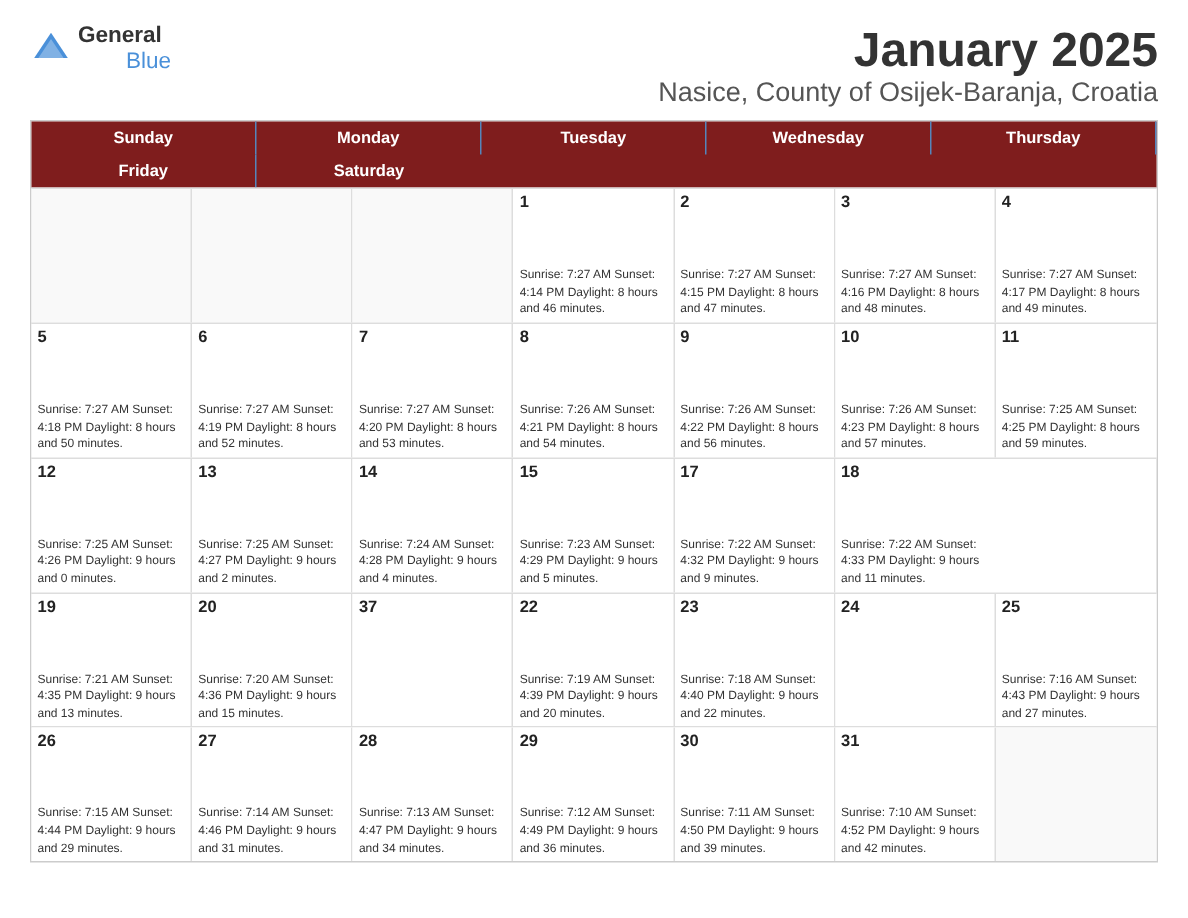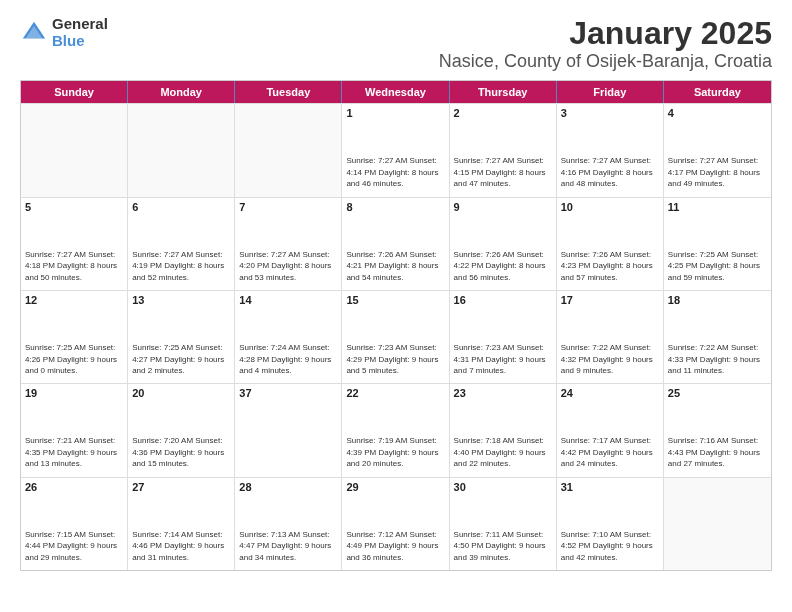--- a/index.html
+++ b/index.html
@@ -33,22 +33,23 @@
       flex-direction: column;
       line-height: 1.1;
     }
     .logo-general {
       font-size: 15px;
       font-weight: bold;
       color: #333;
     }
     .logo-blue {
       font-size: 15px;
-      font-weight: bold;
+      font-weight: normal;
       color: #4a90d9;
+      margin-left: 32px;
     }
     .logo-icon {
       width: 28px;
       height: 28px;
     }
     .title-block {
       text-align: right;
     }
     .main-title {
       font-size: 32px;
@@ -61,22 +62,22 @@
       color: #555;
     }
     .calendar {
       flex: 1;
       display: flex;
       flex-direction: column;
       border: 1px solid #ccc;
     }
     .cal-header-row {
       display: grid;
-      grid-template-columns: repeat(7, 1fr);
-      background: #be185d;
+      grid-template-columns: repeat(5, 1fr);
+      background: #7f1d1d;
     }
     .cal-header-cell {
       color: #fff;
       font-size: 11px;
       font-weight: bold;
       padding: 5px 4px;
       text-align: center;
       border-right: 1px solid #5585bb;
     }
     .cal-header-cell:last-child { border-right: none; }
@@ -239,26 +240,20 @@
 Sunset: 4:28 PM
 Daylight: 9 hours and 4 minutes.</div>
           </div>
           <div class="cal-cell">
             <div class="day-num">15</div>
             <div class="day-info">Sunrise: 7:23 AM
 Sunset: 4:29 PM
 Daylight: 9 hours and 5 minutes.</div>
           </div>
           <div class="cal-cell">
-            <div class="day-num">16</div>
-            <div class="day-info">Sunrise: 7:23 AM
-Sunset: 4:31 PM
-Daylight: 9 hours and 7 minutes.</div>
-          </div>
-          <div class="cal-cell">
             <div class="day-num">17</div>
             <div class="day-info">Sunrise: 7:22 AM
 Sunset: 4:32 PM
 Daylight: 9 hours and 9 minutes.</div>
           </div>
           <div class="cal-cell">
             <div class="day-num">18</div>
             <div class="day-info">Sunrise: 7:22 AM
 Sunset: 4:33 PM
 Daylight: 9 hours and 11 minutes.</div>
@@ -287,23 +282,20 @@
 Daylight: 9 hours and 20 minutes.</div>
           </div>
           <div class="cal-cell">
             <div class="day-num">23</div>
             <div class="day-info">Sunrise: 7:18 AM
 Sunset: 4:40 PM
 Daylight: 9 hours and 22 minutes.</div>
           </div>
           <div class="cal-cell">
             <div class="day-num">24</div>
-            <div class="day-info">Sunrise: 7:17 AM
-Sunset: 4:42 PM
-Daylight: 9 hours and 24 minutes.</div>
           </div>
           <div class="cal-cell">
             <div class="day-num">25</div>
             <div class="day-info">Sunrise: 7:16 AM
 Sunset: 4:43 PM
 Daylight: 9 hours and 27 minutes.</div>
           </div>
         </div>
         <div class="cal-row">
           <div class="cal-cell">

